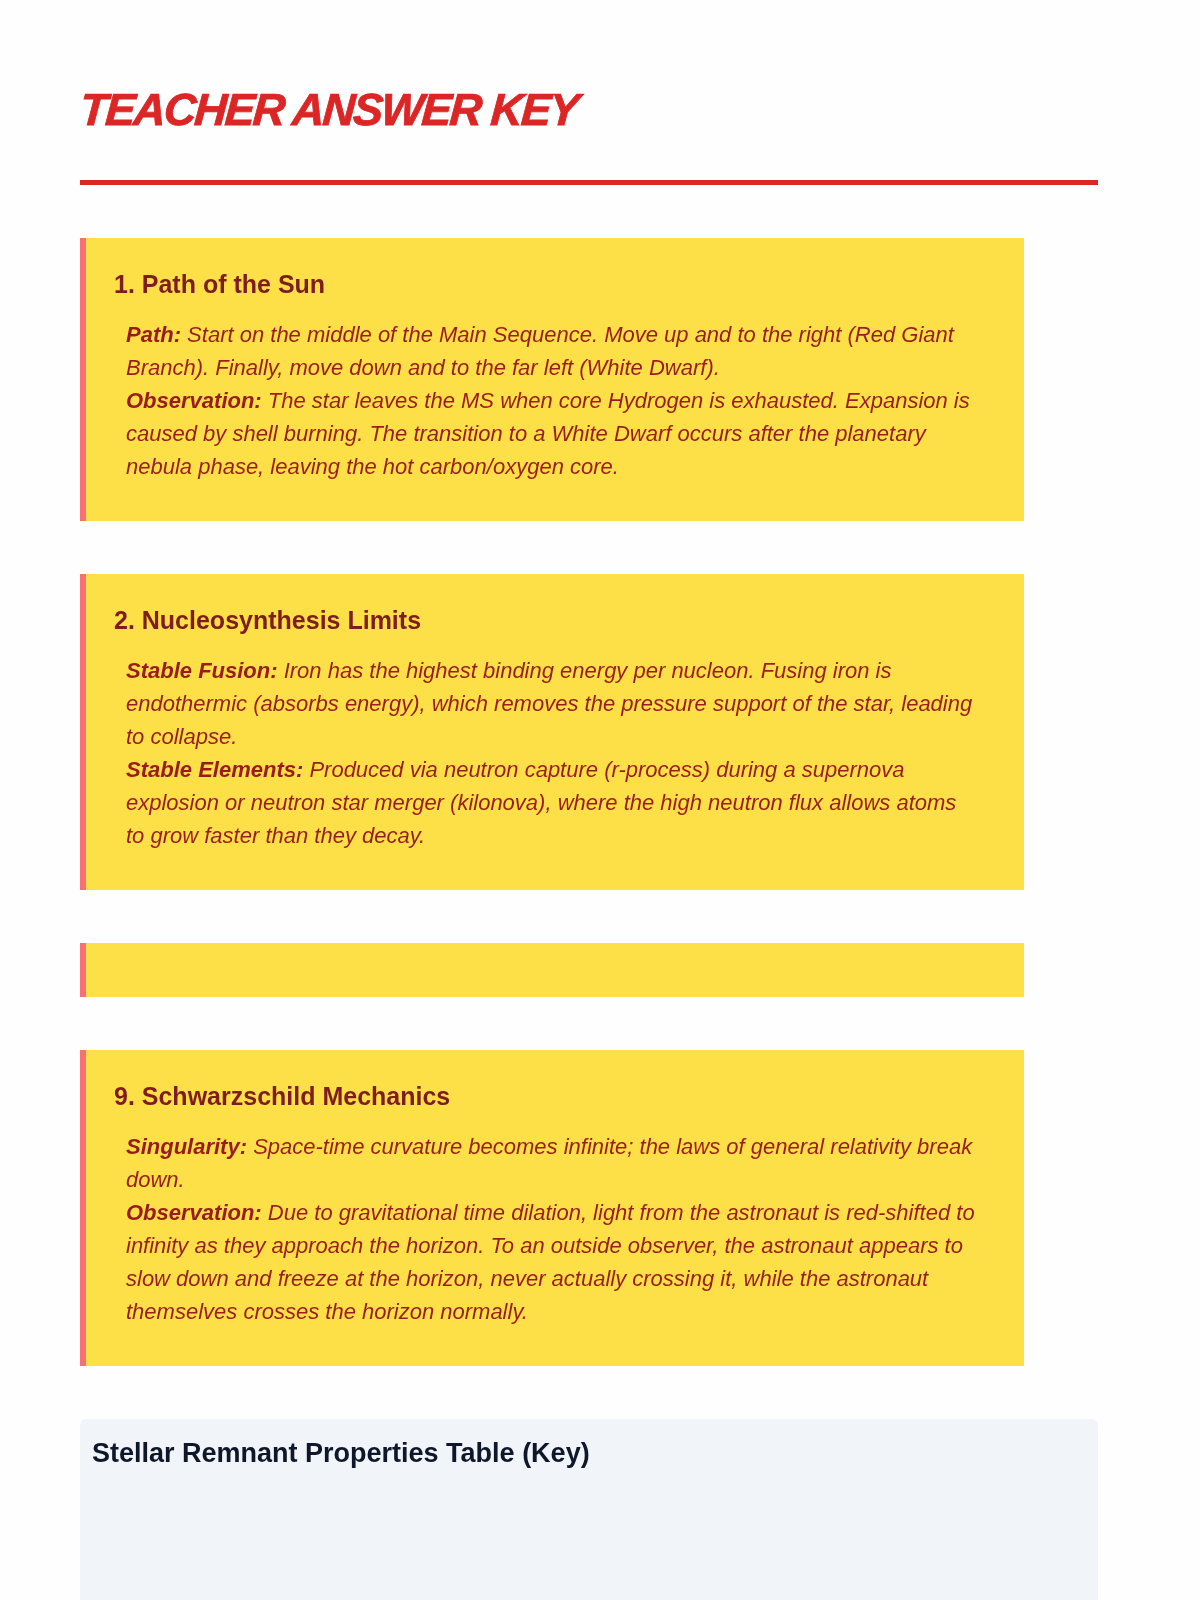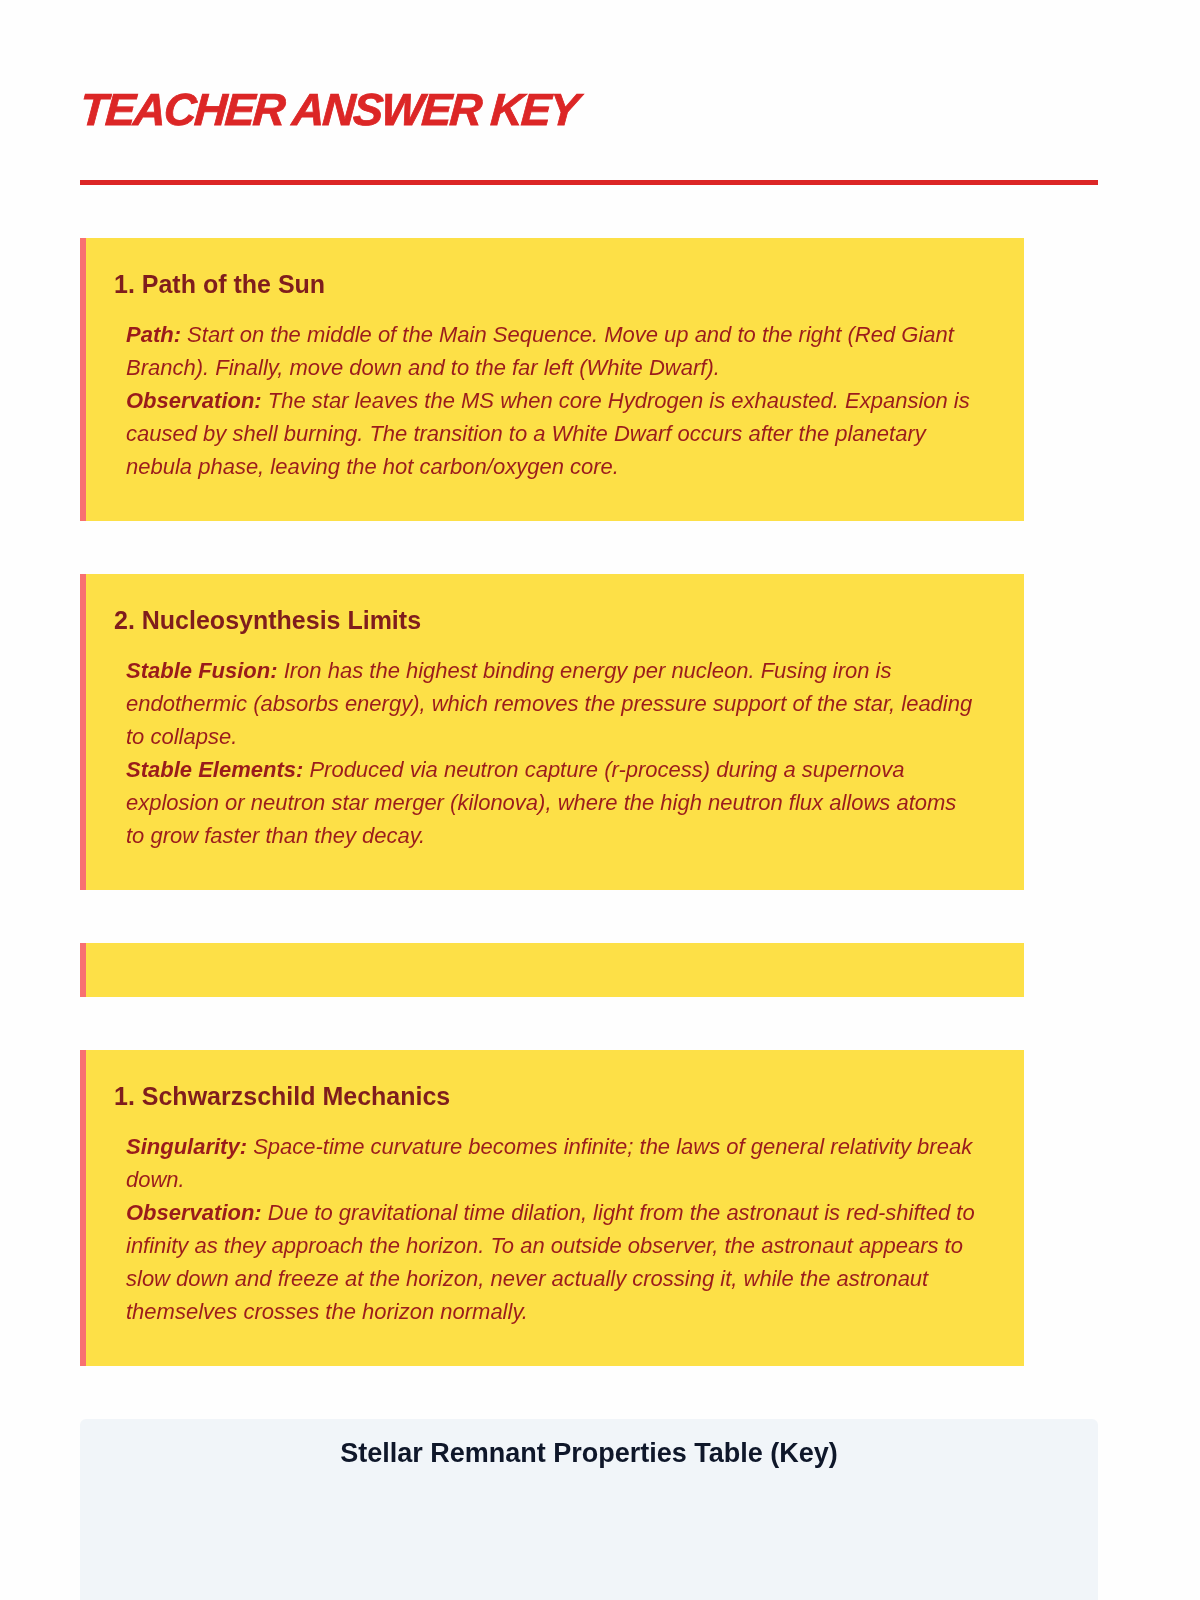--- a/index.html
+++ b/index.html
@@ -81,21 +81,20 @@
       border-radius: 6px;
       padding: 18px 12px;
       height: 200px;
     }
     .table-card h2 {
       margin: 0;
       font-size: 27px;
       line-height: 32px;
       font-weight: 700;
       color: #0f172a;
-      text-align: center;
     }
   </style>
 </head>
 <body>
 
 <div class="page">
   <div class="header">
     <h1 class="title">TEACHER ANSWER KEY</h1>
     <div class="rule"></div>
   </div>
@@ -113,21 +112,21 @@
     <p class="para">
       <b>Stable Fusion:</b><span> Iron has the highest binding energy per nucleon. Fusing iron is endothermic (absorbs energy), which removes the pressure support of the star, leading to collapse.</span><br>
       <b>Stable Elements:</b><span> Produced via neutron capture (r-process) during a supernova explosion or neutron star merger (kilonova), where the high neutron flux allows atoms to grow faster than they decay.</span>
     </p>
   </div>
 
   <div class="card">
   </div>
 
   <div class="card">
-    <h2>1. Schwarzschild Mechanics</h2>
+    <h2>9. Schwarzschild Mechanics</h2>
     <p class="para">
       <b>Singularity:</b><span> Space-time curvature becomes infinite; the laws of general relativity break down.</span><br>
       <b>Observation:</b><span> Due to gravitational time dilation, light from the astronaut is red-shifted to infinity as they approach the horizon. To an outside observer, the astronaut appears to slow down and freeze at the horizon, never actually crossing it, while the astronaut themselves crosses the horizon normally.</span>
     </p>
   </div>
 
   <div class="table-card">
     <h2>Stellar Remnant Properties Table (Key)</h2>
   </div>
 </div>

